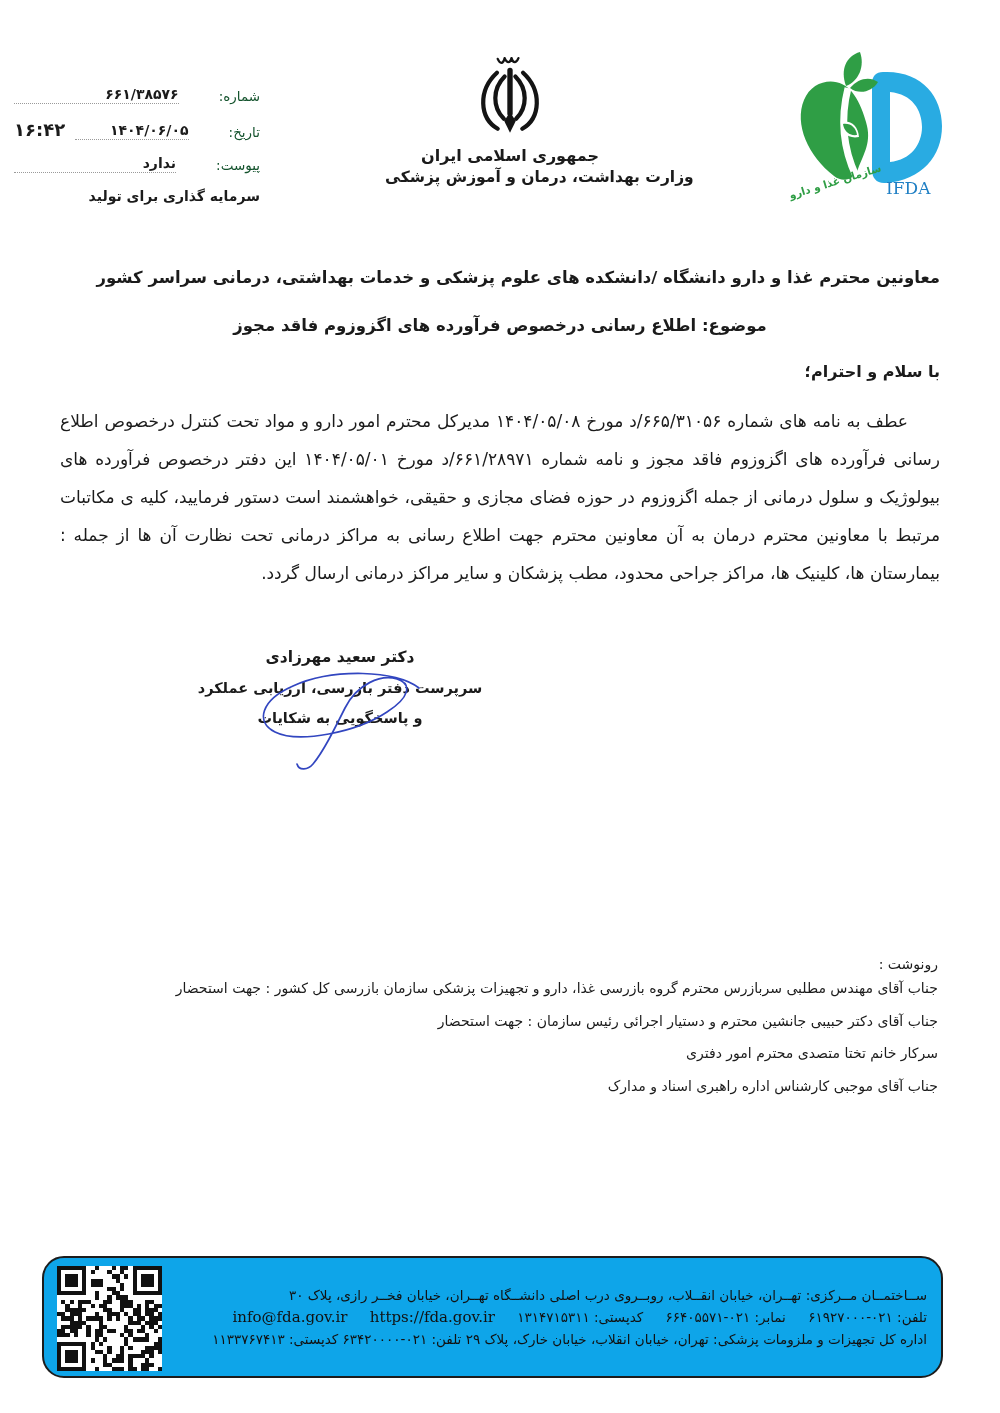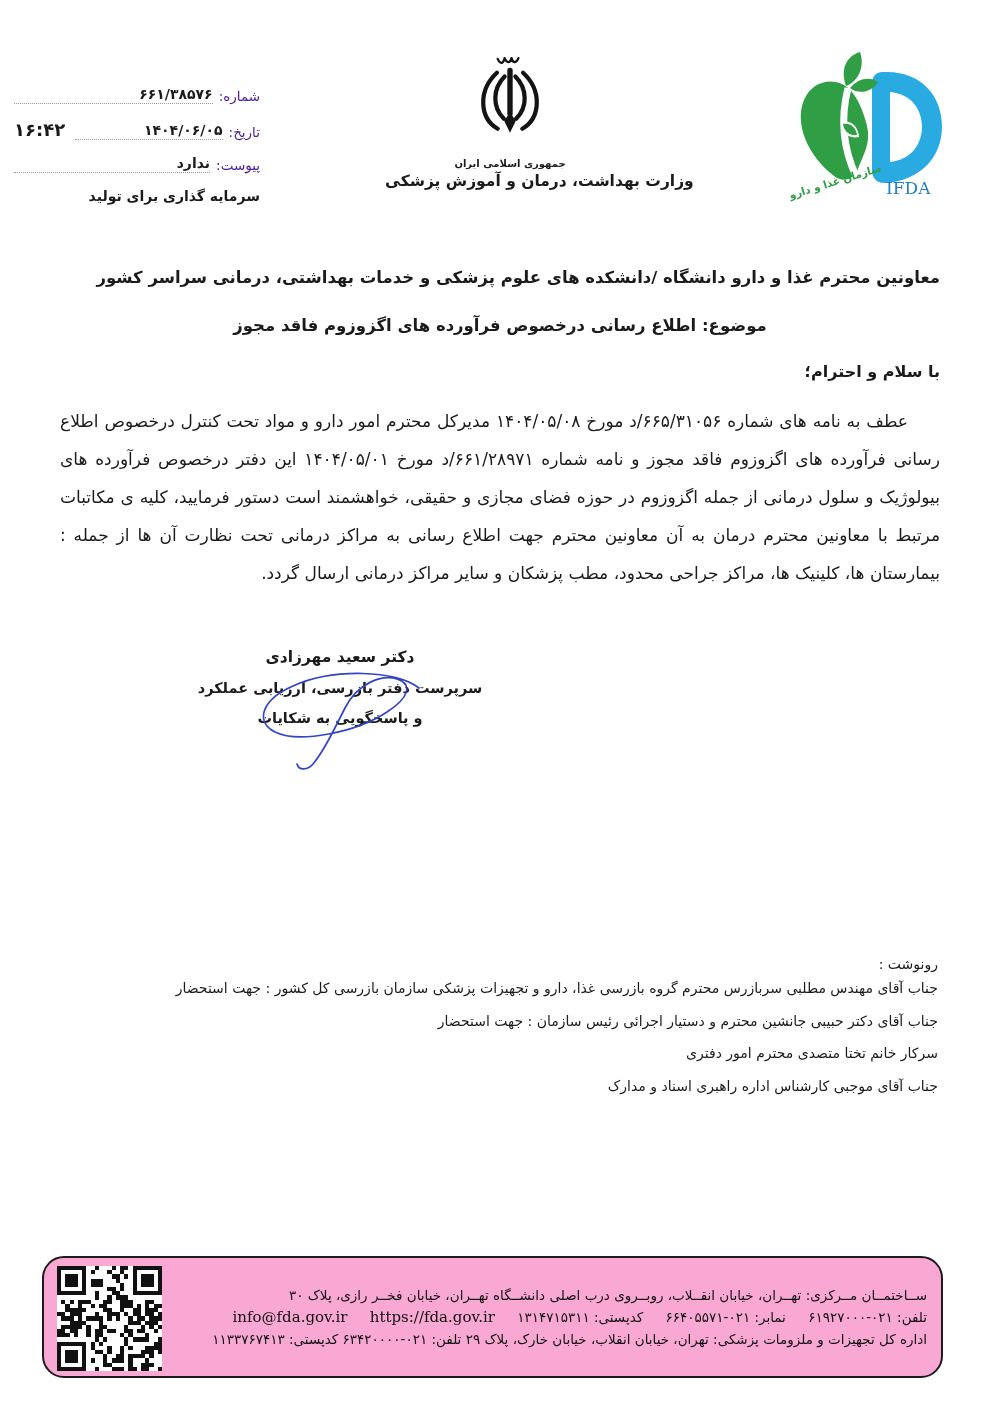--- a/index.html
+++ b/index.html
@@ -6,32 +6,32 @@
   html,body { background:#e8e8e8; }
   .page {
     position:relative; width:1000px; height:1413px; margin:0 auto;
     background:#ffffff; overflow:hidden;
     font-family:"DejaVu Sans", sans-serif; color:#1b1b1b;
   }
 
   
   .hfields { position:absolute; top:86px; left:14px; width:246px; direction:rtl; font-size:13.5px; }
   .hrow { display:flex; align-items:flex-end; margin-bottom:15px; }
-  .hlabel { white-space:nowrap; padding-left:6px; color:#4c1d95; }
+  .hlabel { white-space:nowrap; padding-left:6px; color:#14532d;margin-left:34px; }
   .hval {
     flex:1; text-align:right; border-bottom:1.5px dotted #9a9a9a;
     font-weight:bold; font-size:14px; padding-bottom:1px; white-space:nowrap;
   }
   .htime { font-weight:bold; font-size:18px; padding-right:10px; white-space:nowrap; }
   .hslogan { text-align:right; font-weight:bold; font-size:14px; margin-top:4px; padding-left:10px; }
 
   
   .emblem-wrap { position:absolute; top:52px; left:385px; width:250px; text-align:center; }
   .emblem-svg { display:block; margin:0 auto; }
-  .emblem-country { font-size:10px; font-weight:bold; margin-top:20px; }
+  .emblem-country { font-size:16px; font-weight:bold; margin-top:8px; }
   .emblem-ministry { font-size:15.5px; font-weight:bold; margin-top:3px; white-space:nowrap; }
 
   
   .ifda { position:absolute; top:50px; left:786px; width:166px; height:152px; }
 
   
   .letter { position:absolute; left:60px; right:60px; direction:rtl; }
   .recipient { top:268px; font-size:16.5px; font-weight:bold; text-align:right; }
   .subject   { top:316px; font-size:16.5px; font-weight:bold; text-align:center; }
   .greeting  { top:362px; font-size:16px;  font-weight:bold; text-align:right; }
@@ -48,21 +48,21 @@
   .sigink   { position:absolute; top:16px; left:52px; width:190px; height:112px; pointer-events:none; }
 
   
   .cc { position:absolute; top:956px; left:60px; right:62px; direction:rtl; }
   .cc-label { font-size:14px; }
   .cc-item  { font-size:14px; line-height:32.5px; text-align:right; }
 
   
   .footer-box {
     position:absolute; top:1256px; left:42px; width:901px; height:122px;
-    border:2.5px solid #1c1c1c; border-radius:22px; background:#f9a8d4;
+    border:2.5px solid #1c1c1c; border-radius:22px; background:#0ea5e9;
   }
   .qr { position:absolute; top:8px; left:13px; width:105px; height:105px; }
   .footer-text {
     position:absolute; top:0; left:128px; right:14px; height:100%;
     direction:rtl; text-align:right; display:flex; flex-direction:column;
     justify-content:center; gap:5px; font-size:13.5px; color:#111;
   }
   .footer-line { white-space:nowrap; }
   .latin { font-family:"DejaVu Serif", serif; font-size:15px; direction:ltr; unicode-bidi:embed; }
   .fsep { display:inline-block; width:18px; }

